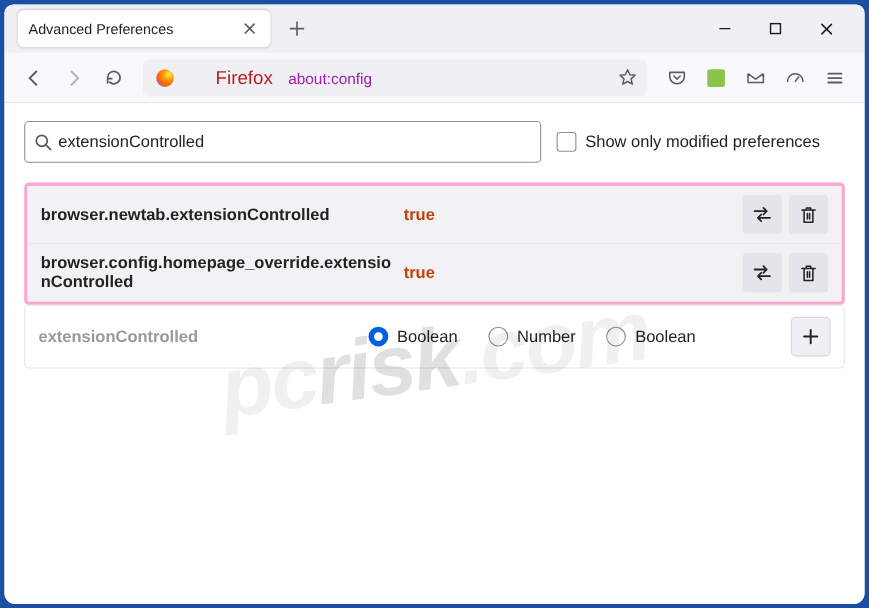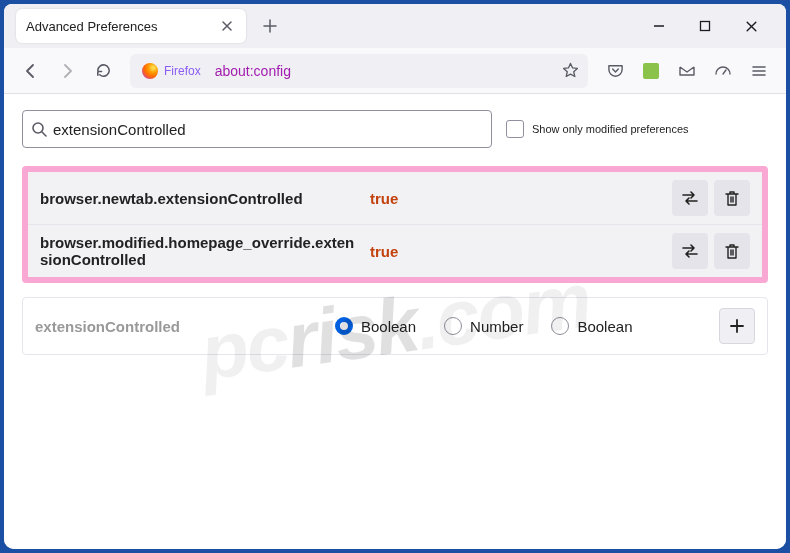--- a/index.html
+++ b/index.html
@@ -21,23 +21,23 @@
 .ff-icon { width: 16px; height: 16px; border-radius: 50%; background: radial-gradient(circle at 70% 30%, #ffd94d 8%, #ff9d00 30%, #ff6a00 55%, #b833ff 100%); position: relative; }
 .urlbar-text { flex: 1; font-size: 14px; color: #a21caf; margin-left: 6px; }
 .urlbar-star { width: 28px; height: 28px; display: flex; align-items: center; justify-content: center; color: #5b5b66; }
 .tb-icon { width: 34px; height: 34px; display: flex; align-items: center; justify-content: center; color: #5b5b66; }
 .ublock { width: 16px; height: 16px; background: #8bc34a; border-radius: 2px; }
 .content { flex: 1; padding: 16px 18px; background: #fff; position: relative; }
 .search-row { display: flex; align-items: center; gap: 14px; margin-bottom: 18px; }
 .search-box { flex: 0 0 470px; display: flex; align-items: center; height: 38px; border: 1px solid #8f8f9d; border-radius: 4px; padding: 0 8px; }
 .search-icon { color: #5b5b66; margin-right: 6px; }
 .search-input { flex: 1; border: none; outline: none; font-size: 15px; color: #222; }
-.checkbox-wrap { display: flex; align-items: center; gap: 8px; font-size: 11px; color: #222; }
+.checkbox-wrap { display: flex; align-items: center; gap: 8px; font-size: 15px; color: #222; }
 .checkbox { width: 18px; height: 18px; border: 1px solid #8f8f9d; border-radius: 3px; }
-.pref-table { border: 6px solid #f9a8d4; border-radius: 4px; overflow: hidden; margin-bottom: 14px; }
+.pref-table { border: 3px solid #f9a8d4; border-radius: 4px; overflow: hidden; margin-bottom: 0; }
 .pref-row { display: flex; align-items: center; min-height: 46px; padding: 8px 12px; background: #f2f2f5; border-bottom: 1px solid #e5e5ec; }
 .pref-row:last-child { border-bottom: none; }
 .pref-name { flex: 0 0 330px; font-size: 15px; font-weight: 700; color: #222; word-break: break-word; padding-right: 10px; }
 .pref-value { flex: 1; font-size: 15px; font-weight: 700; color: #c2410c; }
 .pref-actions { display: flex; gap: 6px; }
 .icon-btn { width: 36px; height: 36px; display: flex; align-items: center; justify-content: center; border: 1px solid transparent; border-radius: 4px; background: #e4e4ea; color: #222; }
 .new-row { display: flex; align-items: center; padding: 10px 12px; border: 1px solid #e5e5ec; border-radius: 4px; }
 .new-name { flex: 0 0 300px; font-size: 15px; font-weight: 700; color: #999; }
 .radio-group { display: flex; gap: 28px; flex: 1; align-items: center; }
 .radio-item { display: flex; align-items: center; gap: 8px; font-size: 15px; color: #222; }
@@ -98,21 +98,21 @@
         </svg>
     </div>
     <div class="nav-btn">
       <svg width="17" height="17" viewBox="0 0 18 18">
           <path d="M3 9 a6 6 0 1 1 2 4.5 M3 14 v-4 h4" fill="none" stroke="currentColor" stroke-width="1.7" stroke-linecap="round" stroke-linejoin="round"></path>
         </svg>
     </div>
     <div class="urlbar">
       <div class="urlbar-identity">
         <div class="ff-icon"></div>
-        <span style="font-size:12px;color:#8b5cf6;">Firefox</span>
+        <span style="font-size:17px;color:#b91c1c;margin-left:32px;">Firefox</span>
       </div>
       <span class="urlbar-text">about:config</span>
       <div class="urlbar-star">
         <svg width="17" height="17" viewBox="0 0 18 18">
             <path d="M9 1.5 l2.2 4.8 5.1 0.5 -3.9 3.5 1.2 5.1 L9 12.8 4.4 15.4 5.6 10.3 1.7 6.8 6.8 6.3 Z" fill="none" stroke="currentColor" stroke-width="1.4" stroke-linejoin="round"></path>
           </svg>
       </div>
     </div>
     <div class="tb-icon">
       <svg width="17" height="17" viewBox="0 0 18 18">
@@ -167,21 +167,21 @@
               </svg>
           </div>
           <div class="icon-btn">
             <svg width="18" height="18" viewBox="0 0 18 18">
                 <path d="M3 5 H15 M7 5 V3 H11 V5 M5 5 V16 H13 V5 M8 8 V13 M10 8 V13" fill="none" stroke="currentColor" stroke-width="1.4" stroke-linecap="round" stroke-linejoin="round"></path>
               </svg>
           </div>
         </div>
       </div>
       <div class="pref-row">
-        <div class="pref-name">browser.modified.homepage_override.extensionControlled</div>
+        <div class="pref-name">browser.config.homepage_override.extensionControlled</div>
         <div class="pref-value">true</div>
         <div class="pref-actions">
           <div class="icon-btn">
             <svg width="20" height="20" viewBox="0 0 20 20">
                 <path d="M3 7 H14 M14 7 l-3-3 M14 7 l-3 3 M17 13 H6 M6 13 l3-3 M6 13 l3 3" fill="none" stroke="currentColor" stroke-width="1.6" stroke-linecap="round" stroke-linejoin="round"></path>
               </svg>
           </div>
           <div class="icon-btn">
             <svg width="18" height="18" viewBox="0 0 18 18">
                 <path d="M3 5 H15 M7 5 V3 H11 V5 M5 5 V16 H13 V5 M8 8 V13 M10 8 V13" fill="none" stroke="currentColor" stroke-width="1.4" stroke-linecap="round" stroke-linejoin="round"></path>

